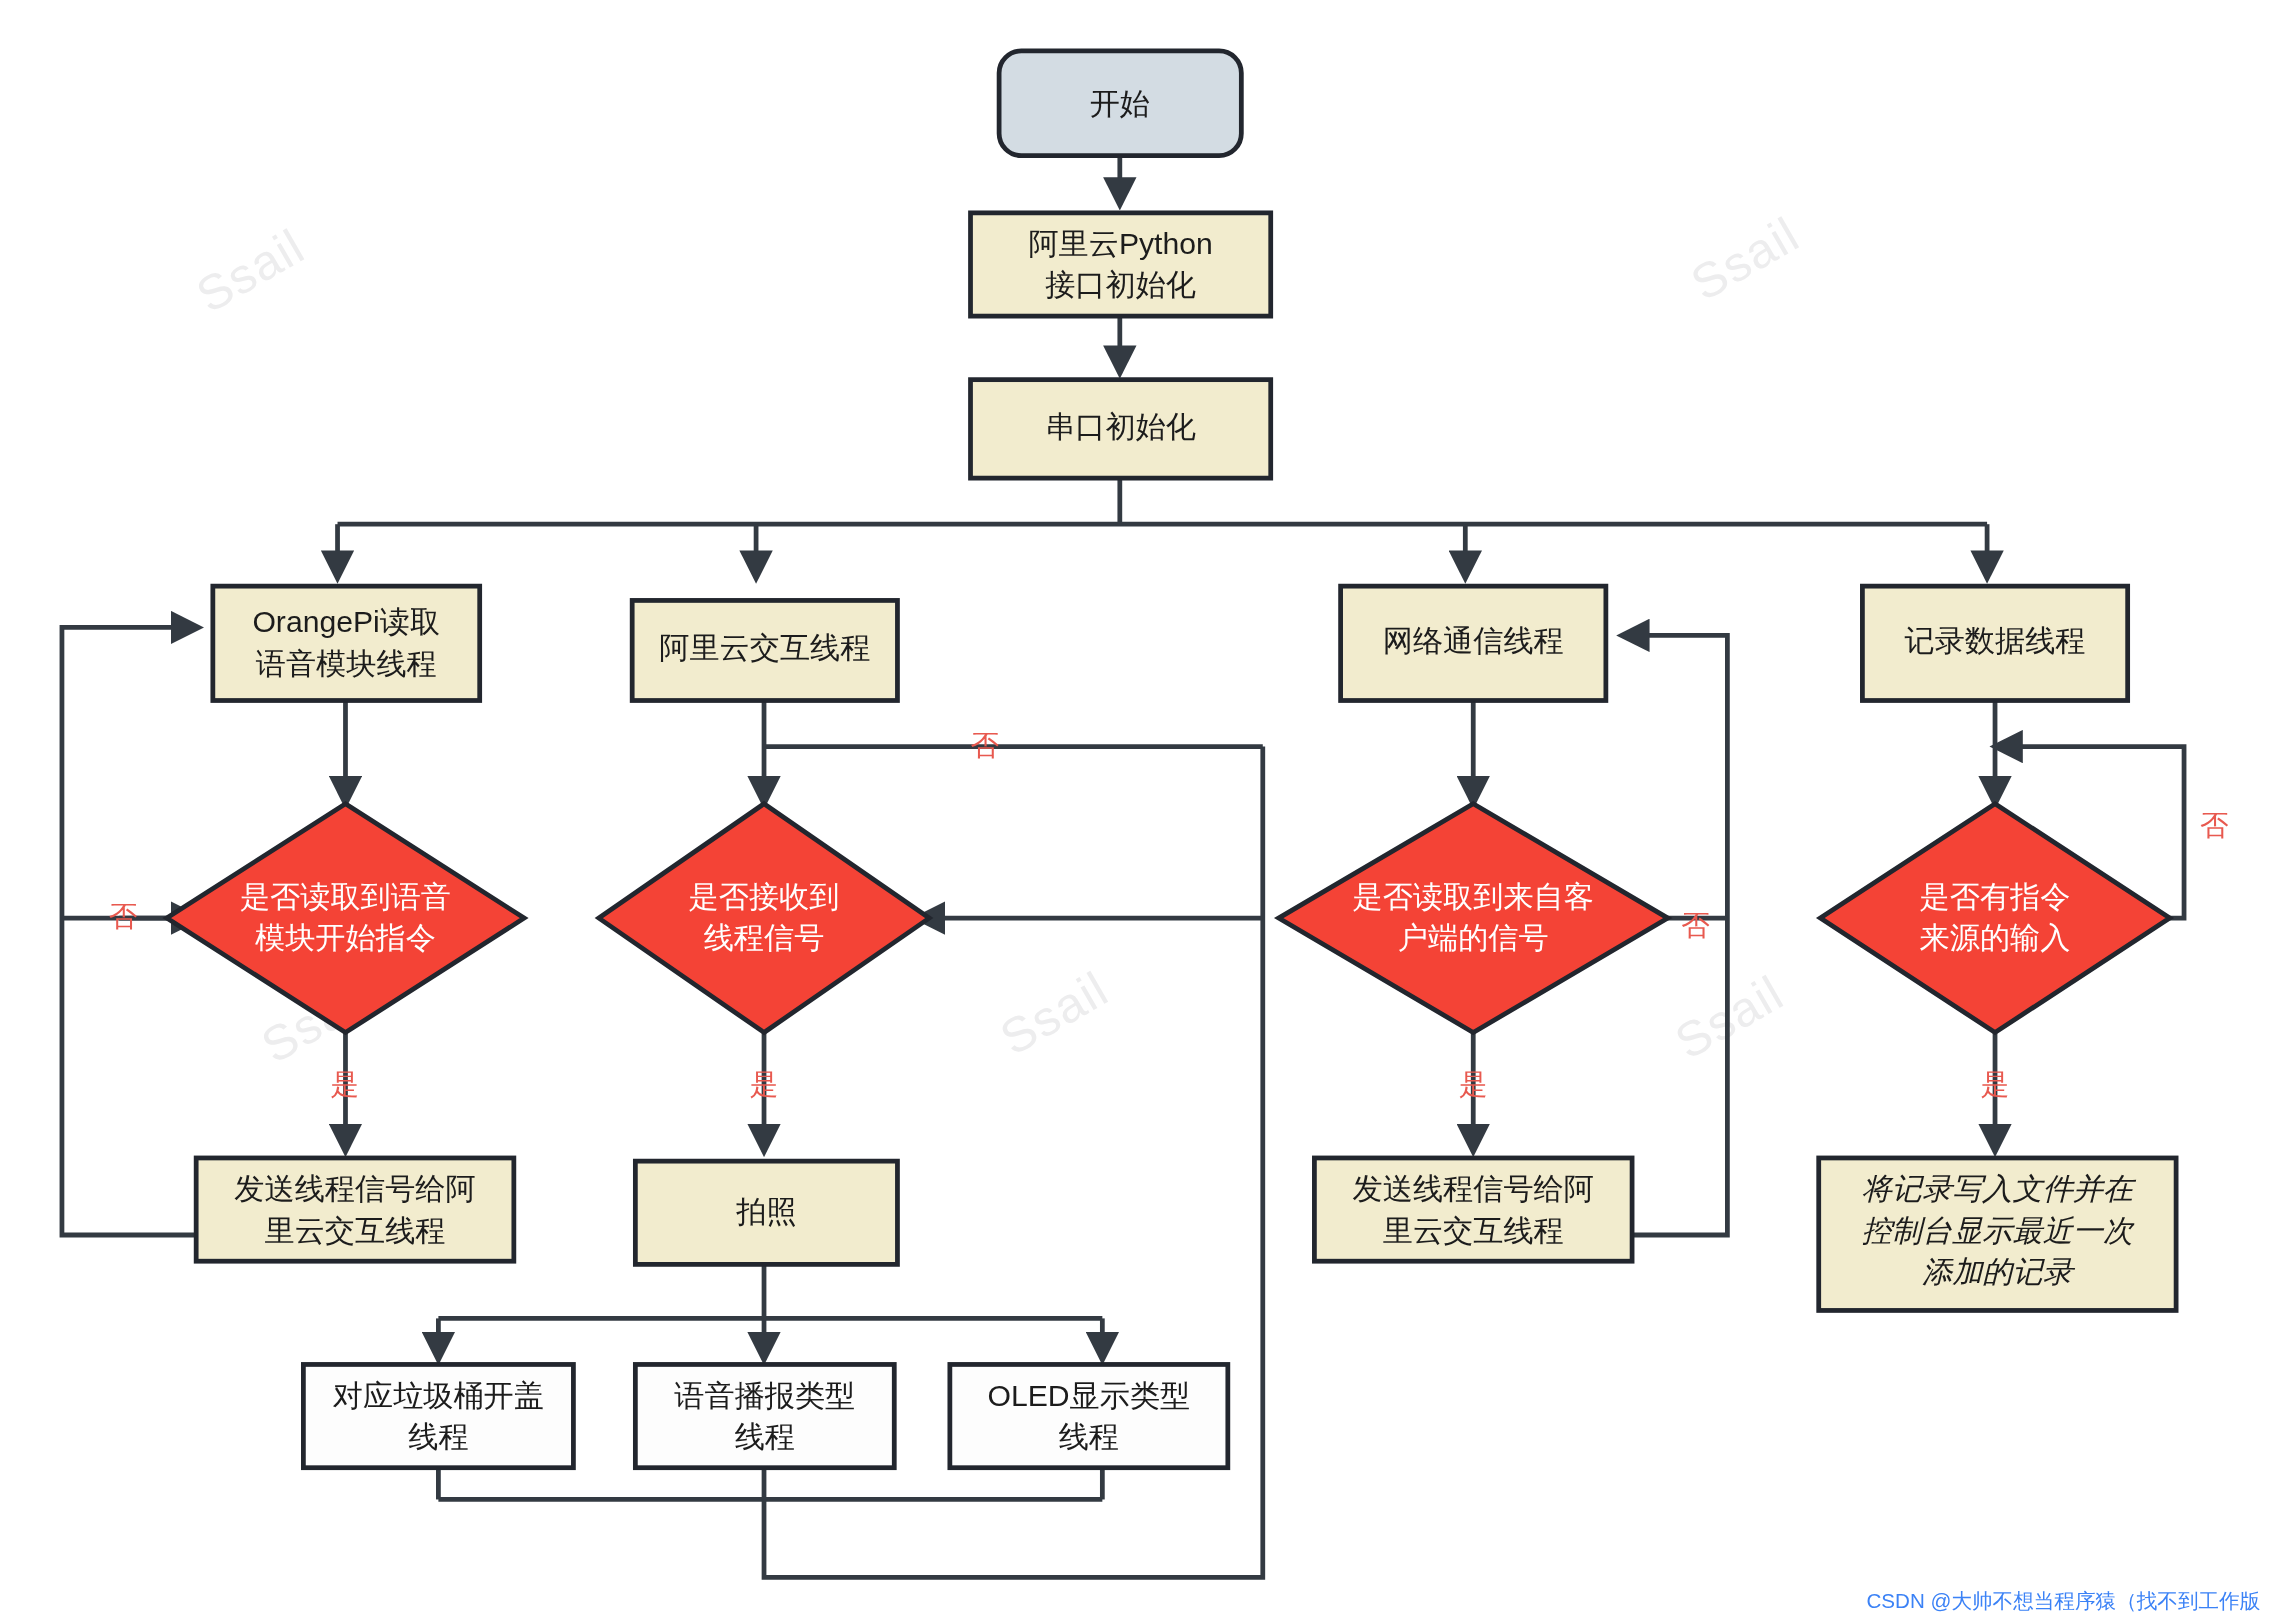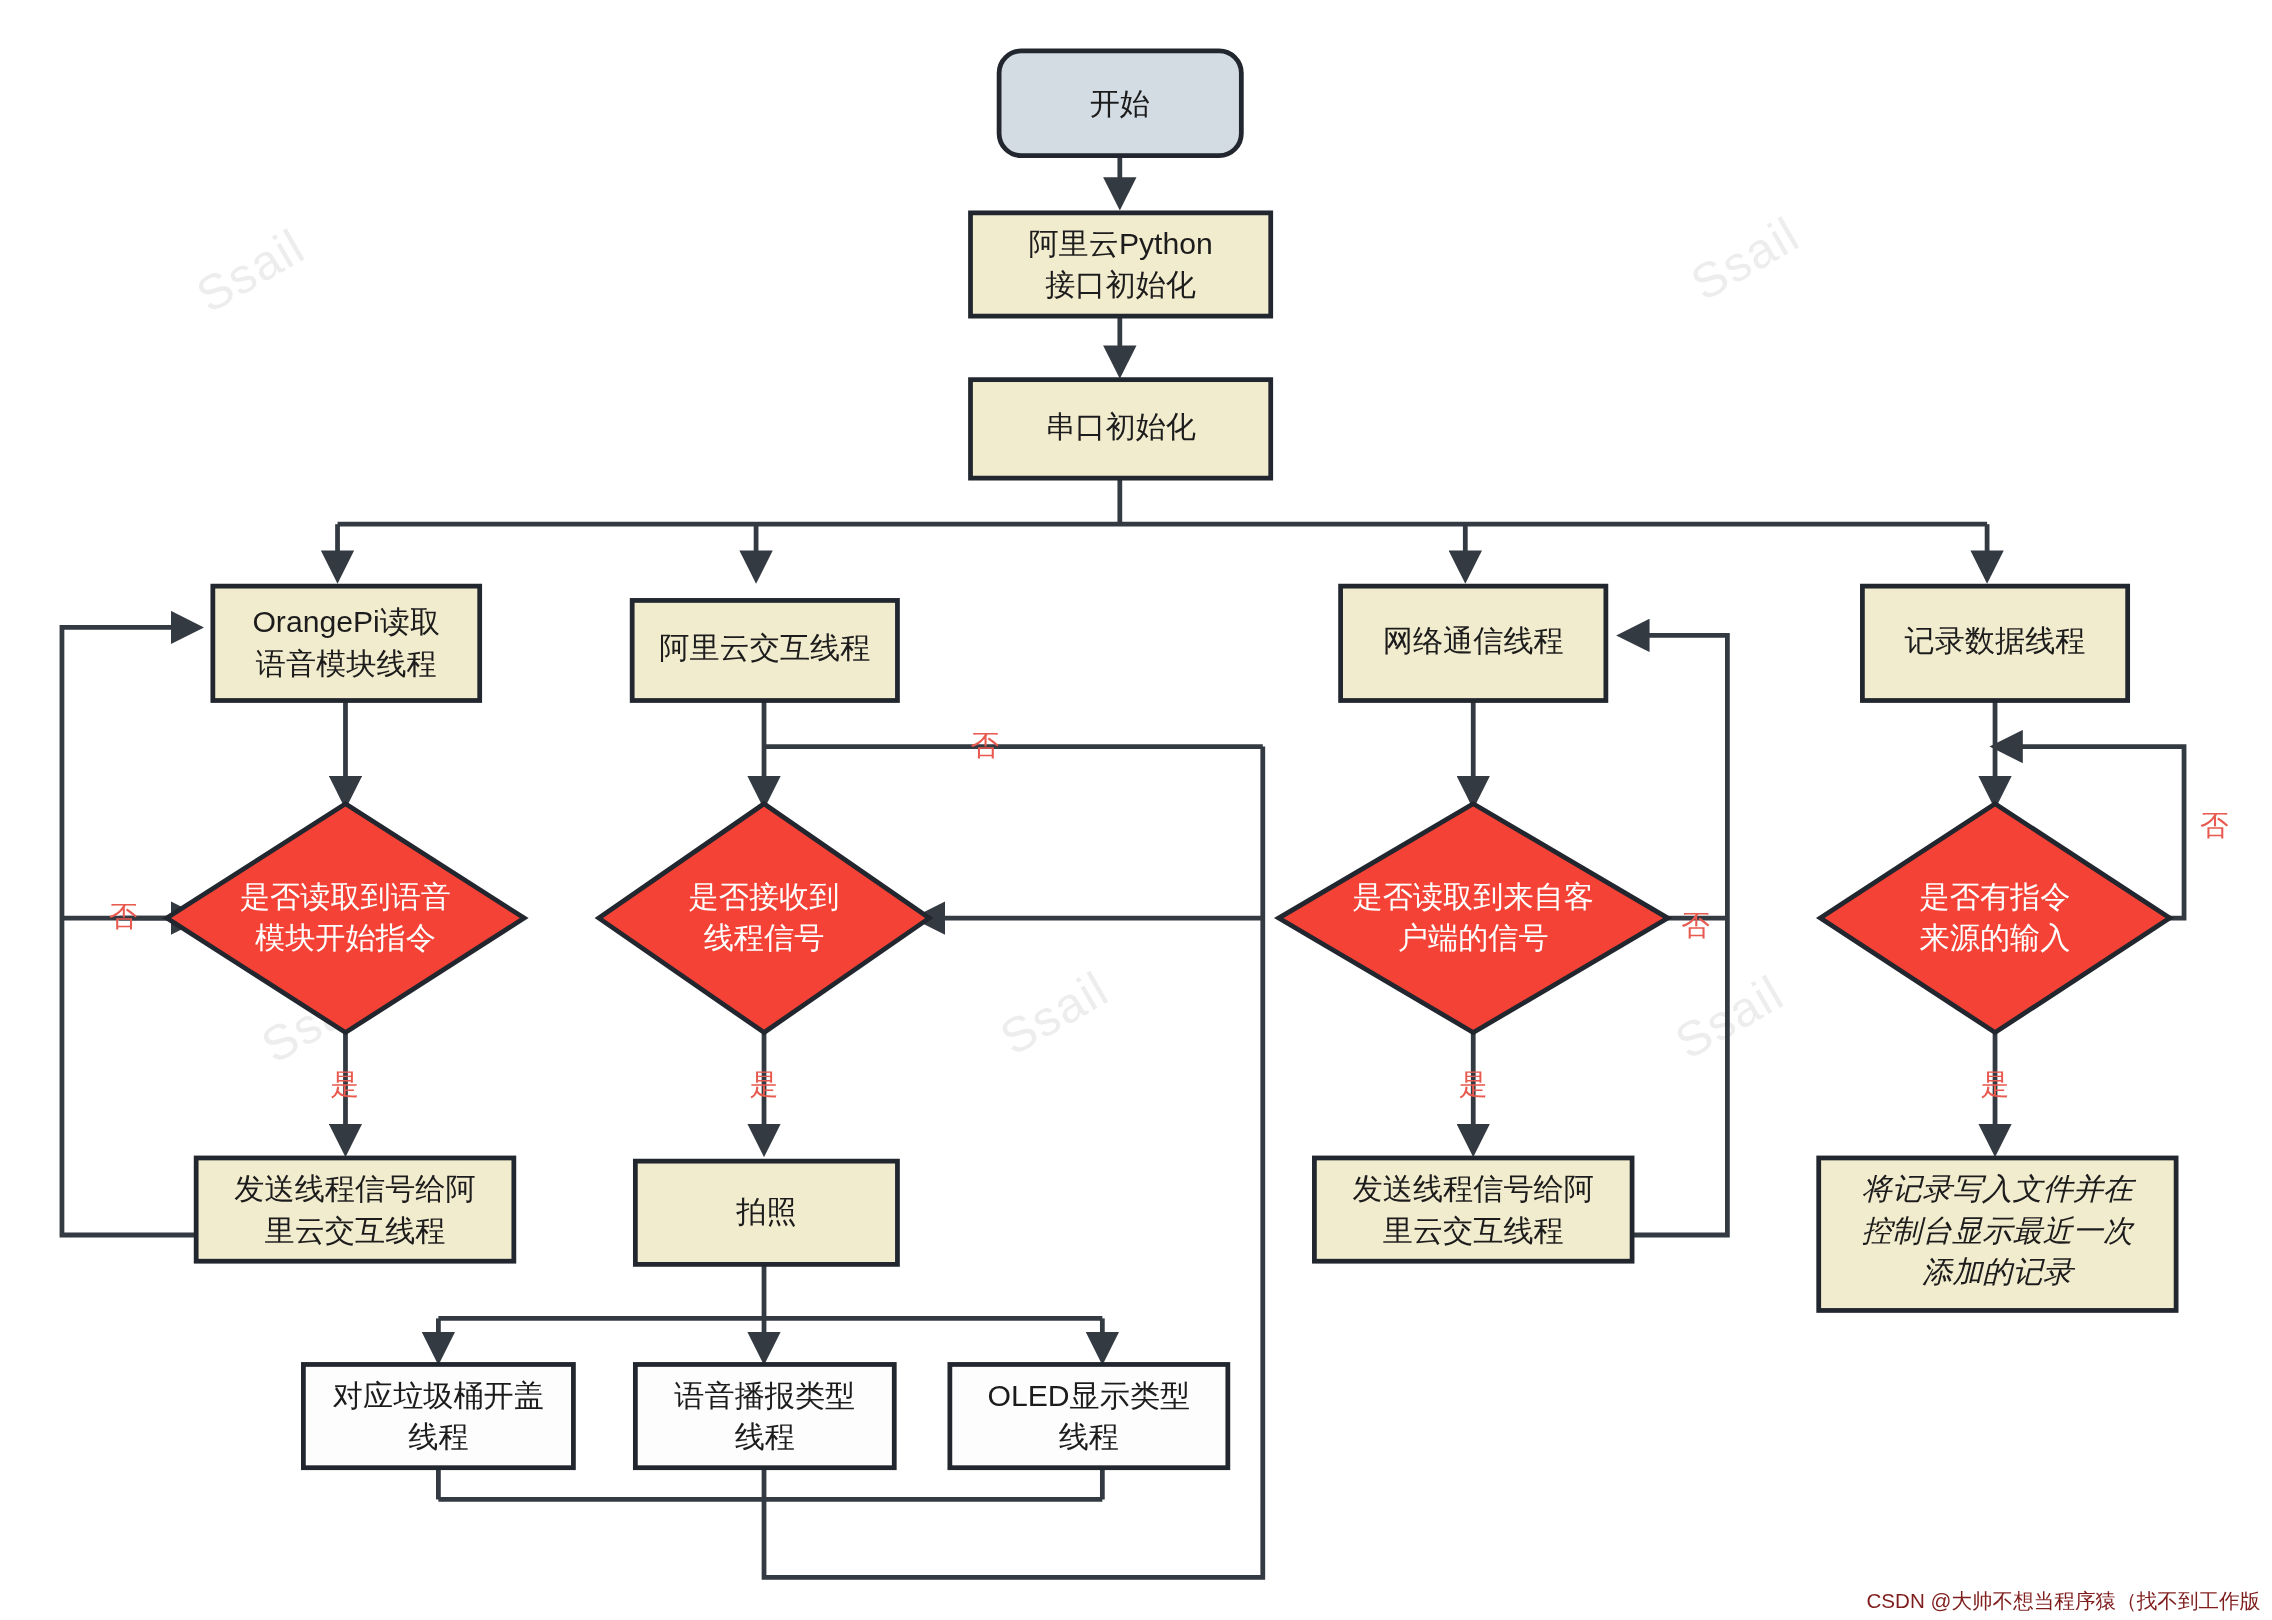--- a/index.html
+++ b/index.html
@@ -9,21 +9,21 @@
   .node-rect-white{fill:#fdfdfd;stroke:#22262e;stroke-width:6;}
   .node-diamond{fill:#f44336;stroke:#22262e;stroke-width:6;}
   .node-stadium{fill:#d3dce3;stroke:#22262e;stroke-width:6;}
   .edge{fill:none;stroke:#333a42;stroke-width:6;}
   .arrowhead{fill:#333a42;}
   .lbl{font-family:"Liberation Sans","DejaVu Sans",sans-serif;font-size:38px;fill:#1c1c1c;text-anchor:middle;dominant-baseline:middle;}
   .lbl-white{fill:#ffffff;}
   .lbl-italic{font-style:italic;}
   .edge-lbl{font-family:"Liberation Sans","DejaVu Sans",sans-serif;font-size:36px;fill:#e8594f;text-anchor:middle;dominant-baseline:middle;}
   .watermark{font-family:"Liberation Sans","DejaVu Sans",sans-serif;font-size:62px;fill:#ededee;text-anchor:middle;dominant-baseline:middle;letter-spacing:2px;}
-  .credit{position:absolute;right:12.7px;bottom:6.4px;font-family:"Liberation Sans","DejaVu Sans",sans-serif;font-size:20.6px;color:#7f1d1d;white-space:nowrap;}
+  .credit{position:absolute;right:12.7px;bottom:6.4px;font-family:"Liberation Sans","DejaVu Sans",sans-serif;font-size:20.6px;color:#3b82f6;white-space:nowrap;}
 </style>
 </head>
 <body>
 
 <svg id="diagram" viewBox="0 0 2862 2041" xmlns="http://www.w3.org/2000/svg">
 
   <defs>
     <marker id="arr" viewBox="0 0 12 12" refX="10" refY="6" markerWidth="7" markerHeight="7" orient="auto-start-reverse">
       <path d="M 0 0 L 12 6 L 0 12 z" class="arrowhead"></path>
     </marker>

